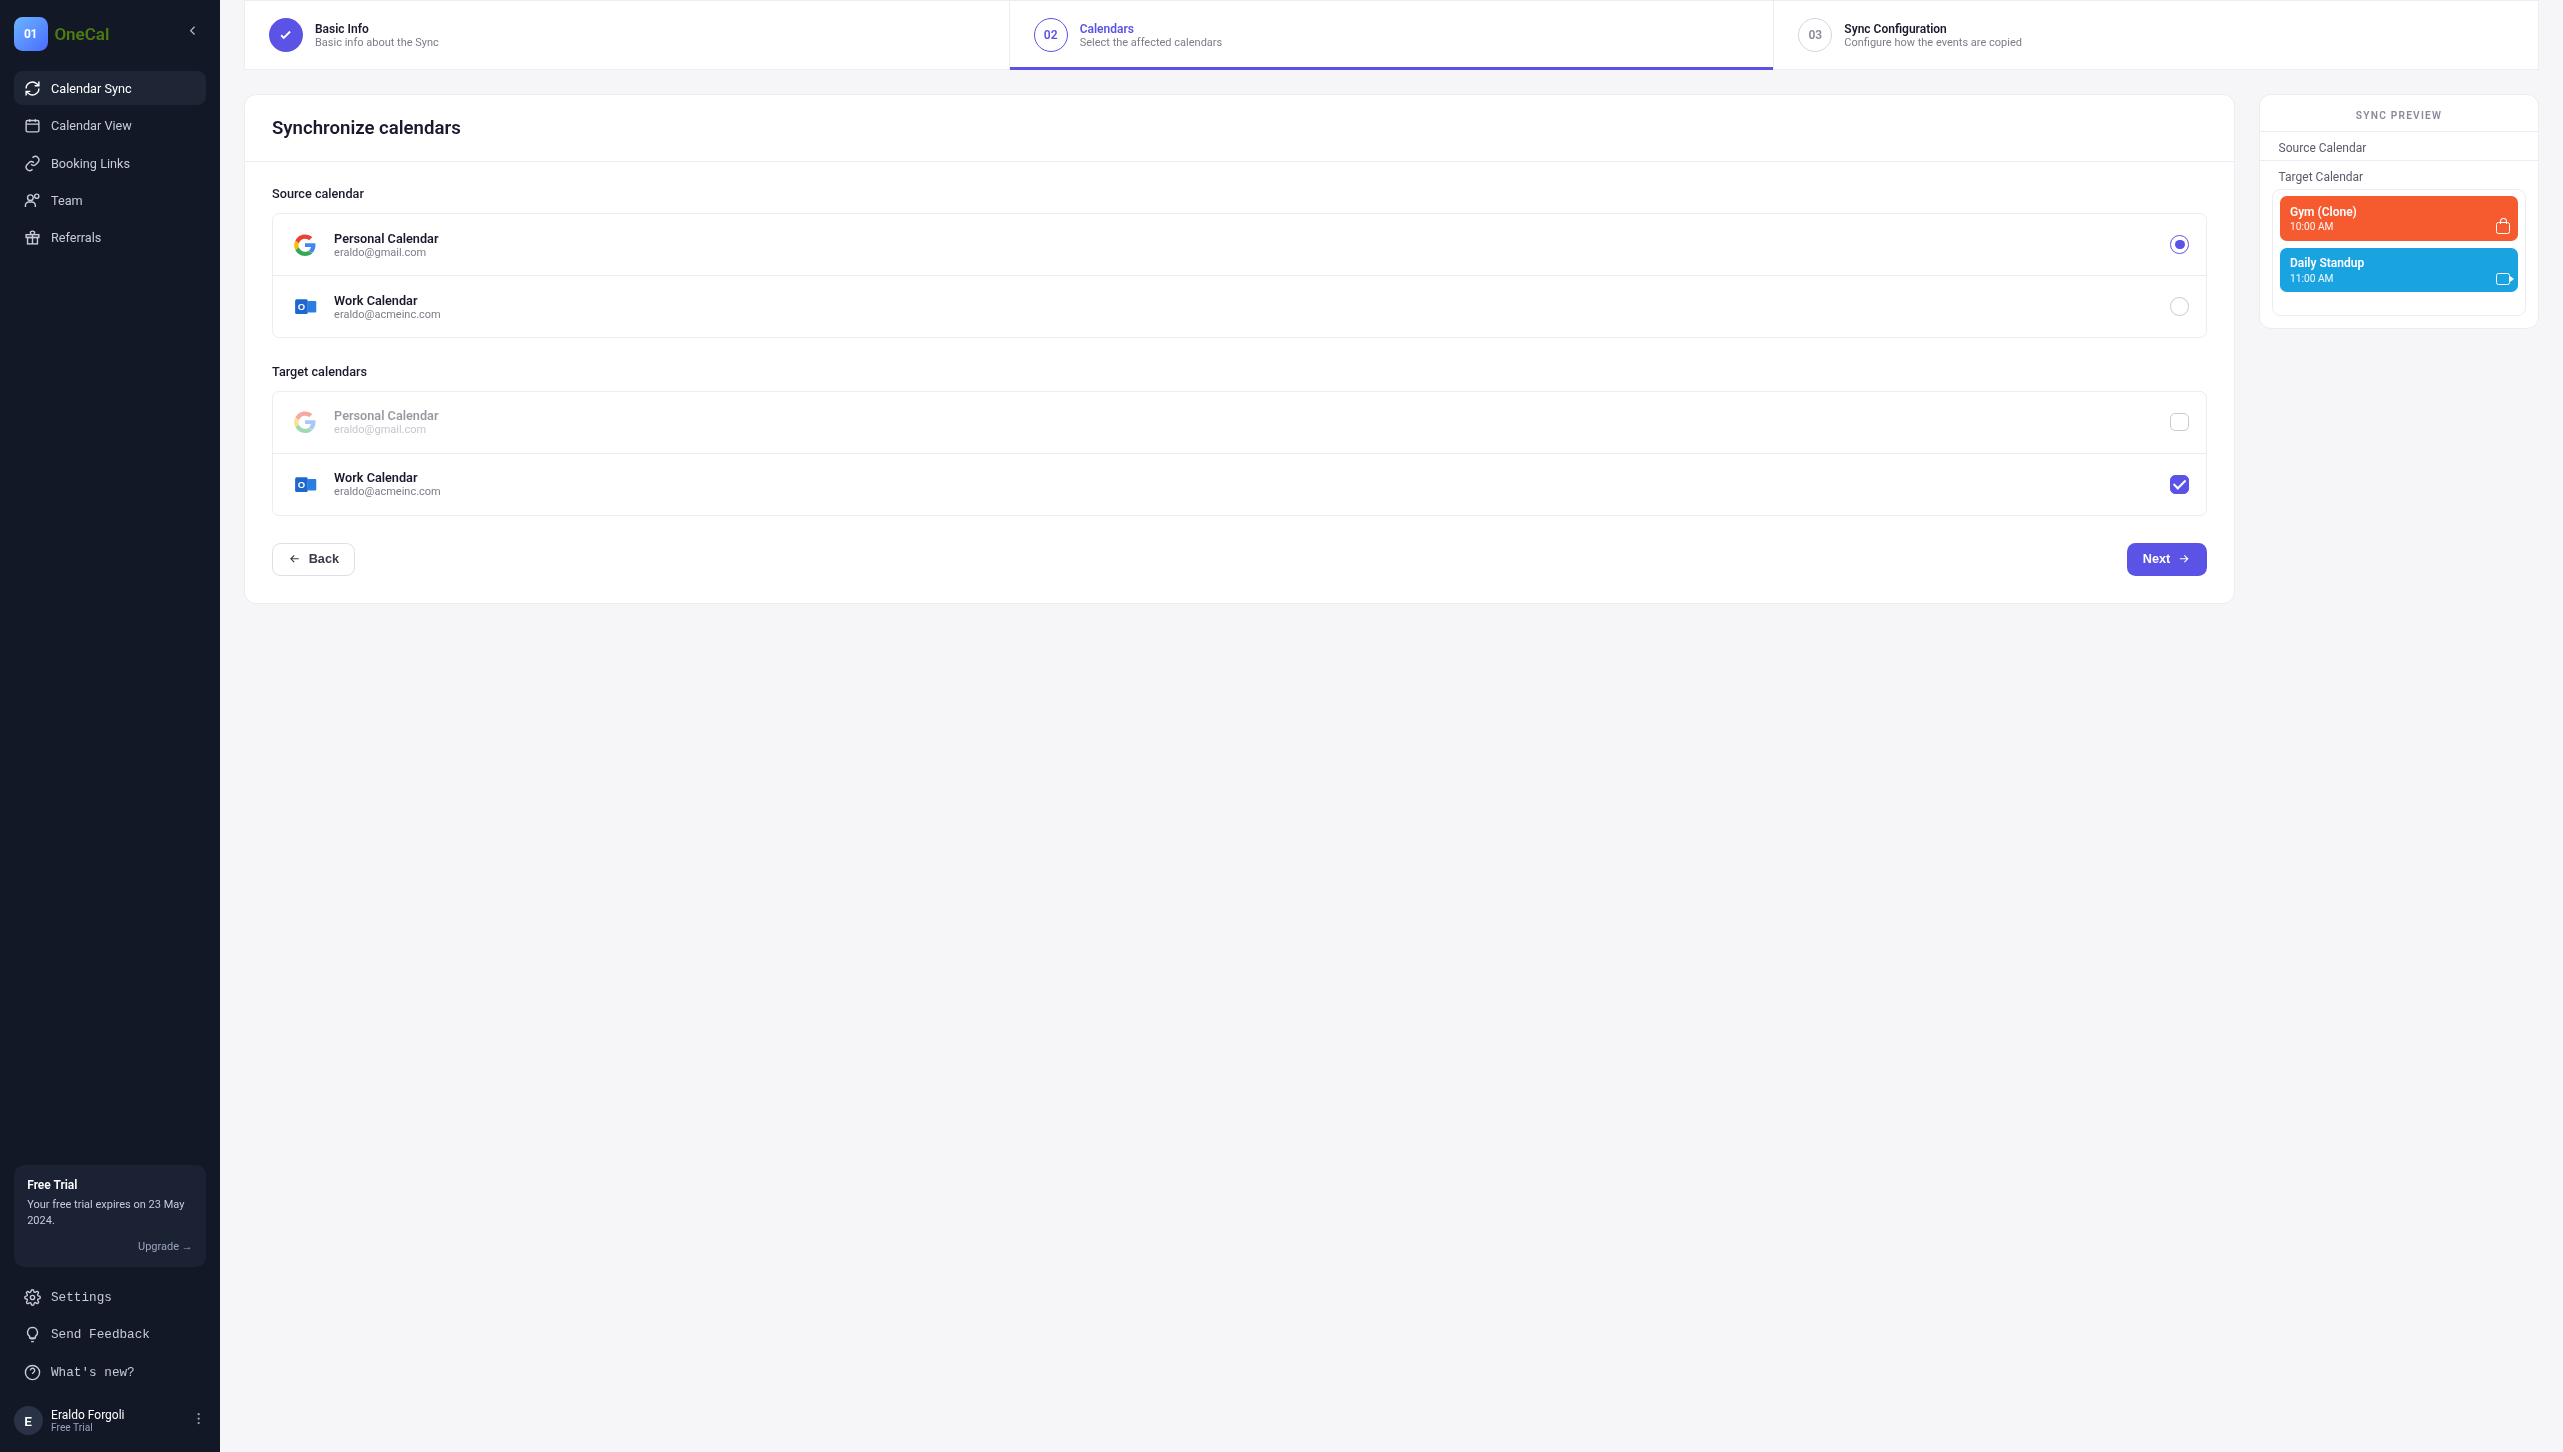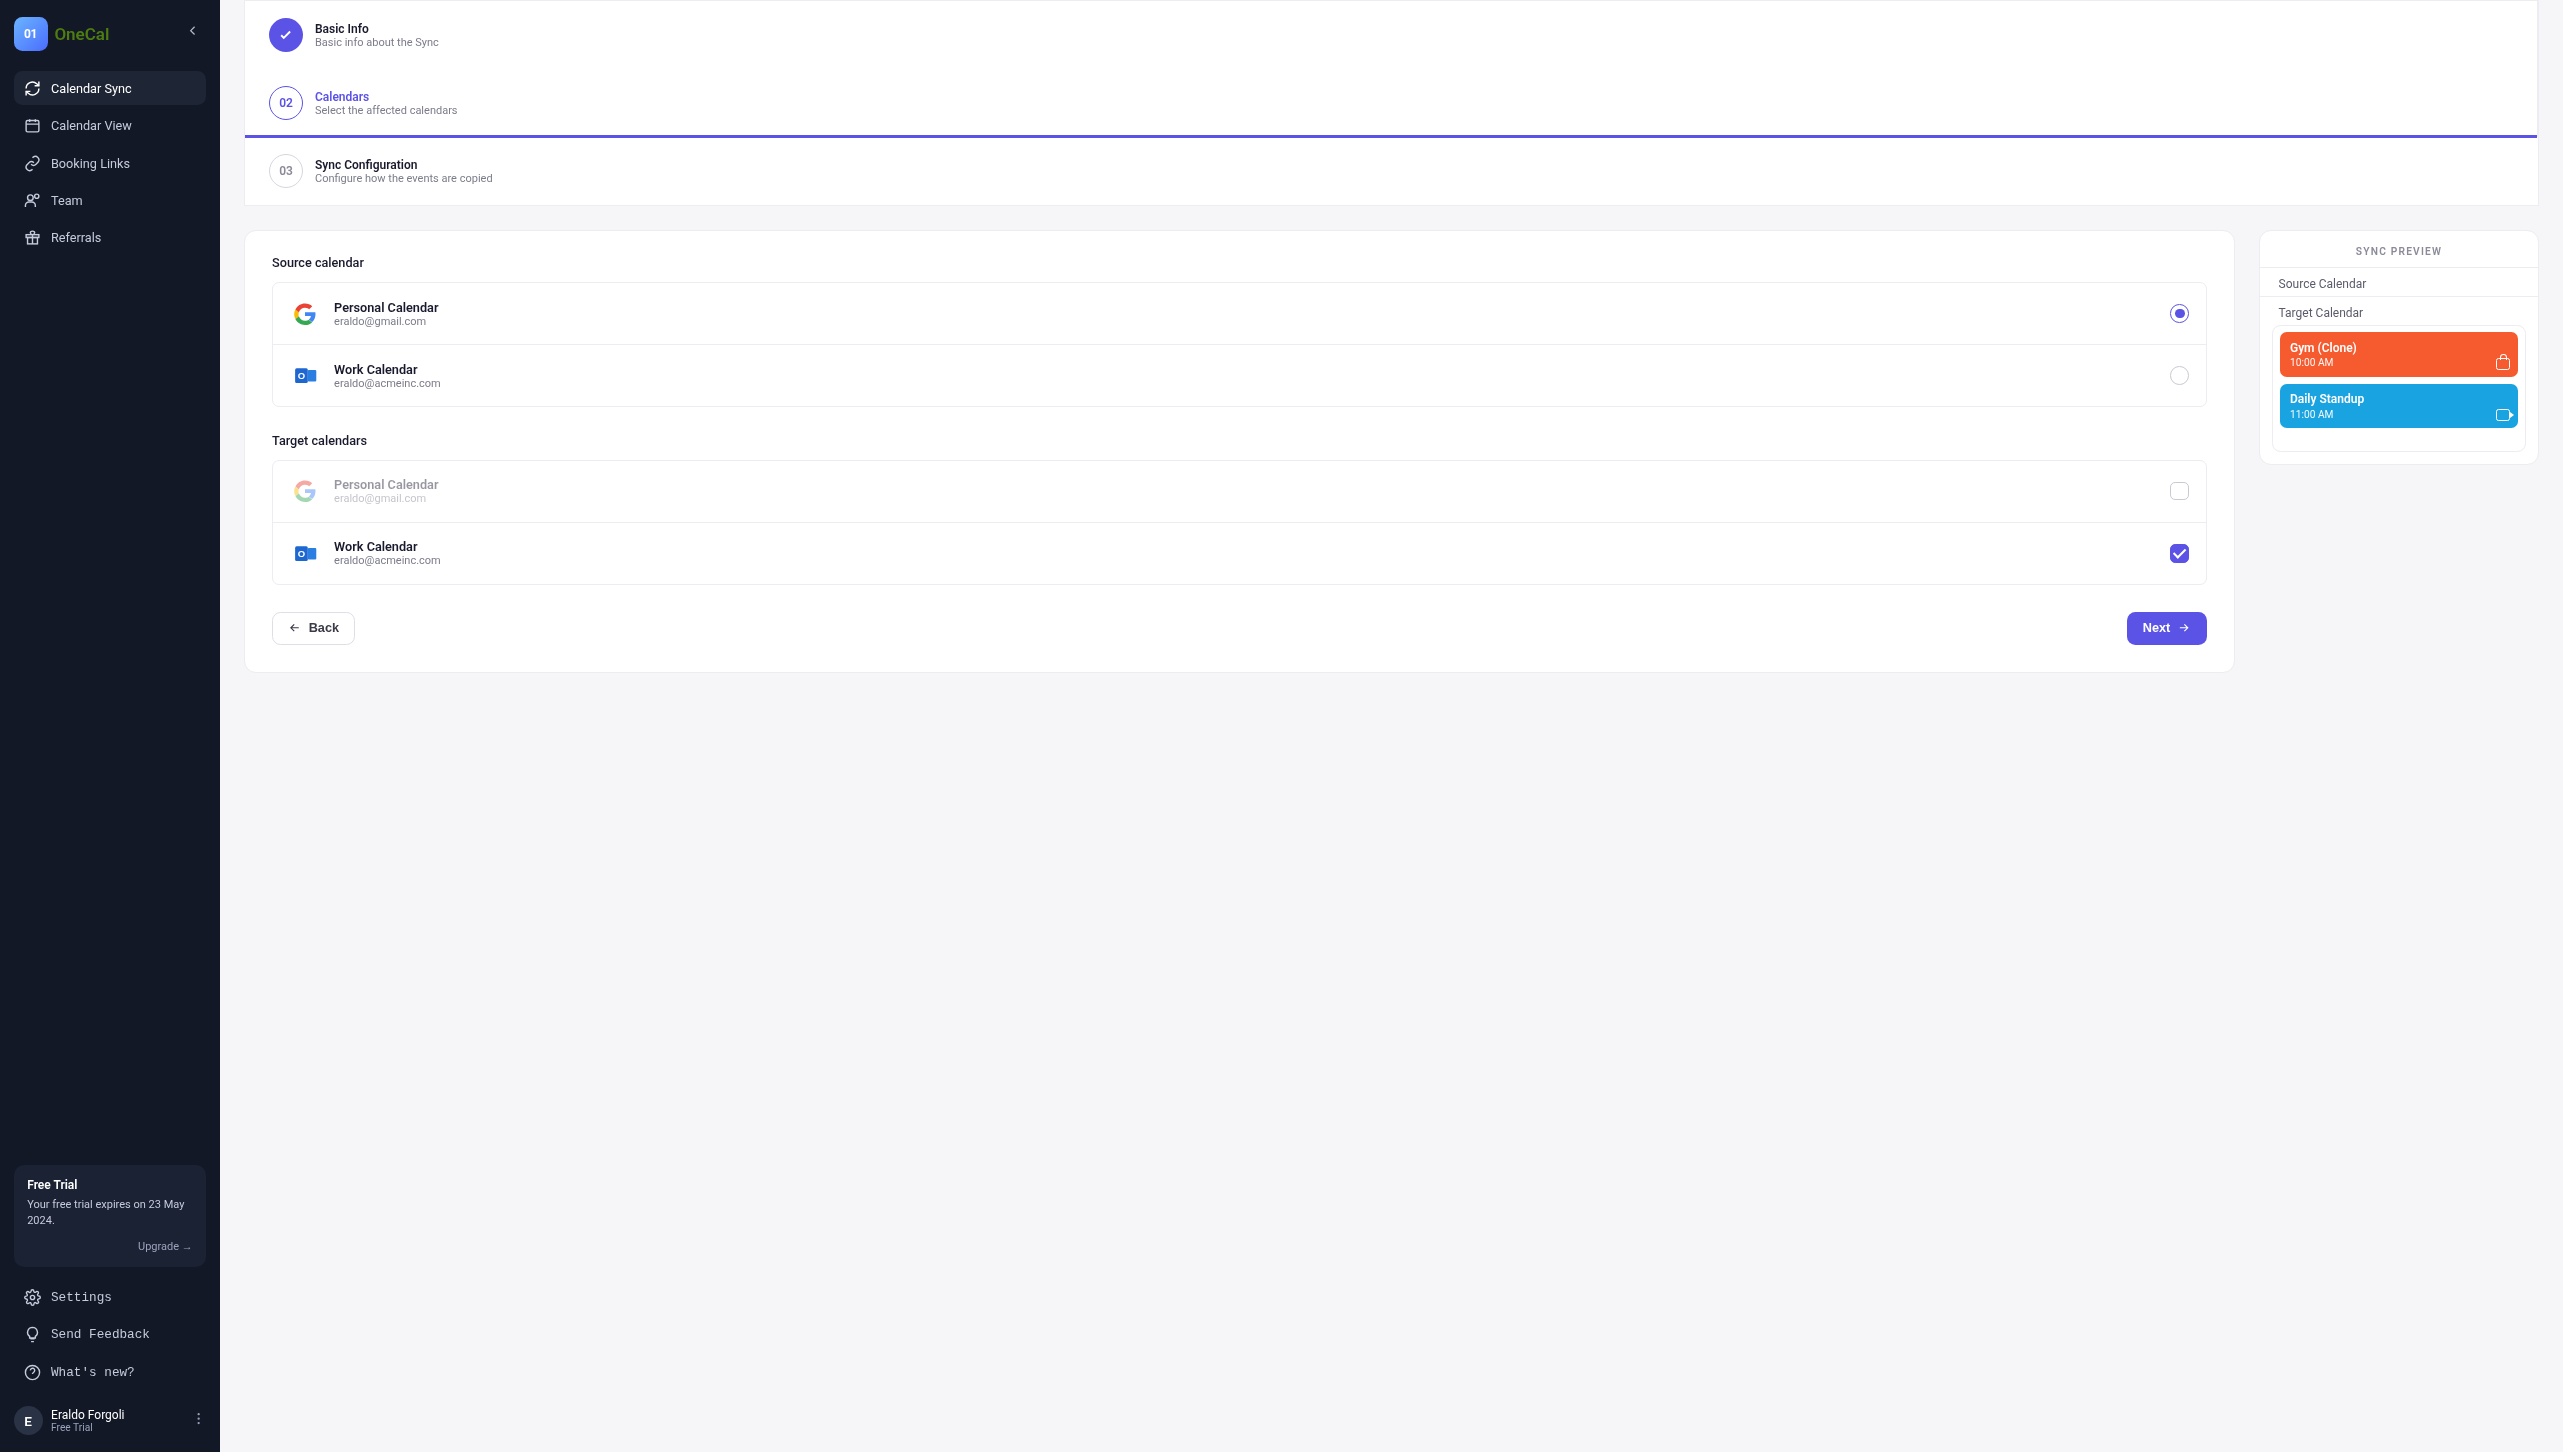--- a/index.html
+++ b/index.html
@@ -64,21 +64,21 @@
   }
   .user-meta .name { font-size: 12px; color: #fff; }
   .user-meta .plan { font-size: 10.2px; color: #9ba2bd; }
   .user-menu { margin-left: auto; color: #9ba2bd; cursor: pointer; }
 
   
   .main { flex: 1; display: flex; flex-direction: column; }
 
   .stepper {
     display: flex; background: #fff; border: 0.8px solid #ececf1;
-    border-radius: 0; margin: 0 24px 0 24px; flex-direction: column;
+    border-radius: 0; margin: 0 24px 0 24px;
   }
   .step {
     flex: 1; display: flex; align-items: center; gap: 12px;
     padding: 17px 24px; border-right: 0.8px solid #ececf1; position: relative;
   }
   .step:last-child { border-right: none; }
   .step-circle {
     width: 34px; height: 34px; border-radius: 50%;
     display: flex; align-items: center; justify-content: center;
     font-weight: 600; font-size: 12px;
@@ -311,20 +311,23 @@
       <div>
         <div class="step-title">Sync Configuration</div>
         <div class="step-sub">Configure how the events are copied</div>
       </div>
     </div>
   </div>
 
   <div class="content-row">
 
     <section class="panel panel-main">
+      <div class="panel-head">
+        <h2>Synchronize calendars</h2>
+      </div>
       <div class="panel-body">
 
         <div class="section-label">Source calendar</div>
         <div class="cal-list">
           <div class="cal-row">
             <div class="cal-icon">
               <svg width="24" height="24" viewBox="0 0 48 48">
                   <path fill="#4285F4" d="M45 24.5c0-1.6-.1-2.8-.4-4.1H24v7.4h11.9c-.2 2-1.5 5-4.4 7l-.04 .27 6.4 5 .44 .04C42.4 36.4 45 31 45 24.5z"></path>
                   <path fill="#34A853" d="M24 46c5.8 0 10.7-1.9 14.3-5.2l-6.8-5.3c-1.8 1.3-4.3 2.2-7.5 2.2-5.7 0-10.6-3.8-12.3-9l-.25 .02-6.7 5.2-.09 .24C8.3 41.3 15.6 46 24 46z"></path>
                   <path fill="#FBBC05" d="M11.7 28.7c-.5-1.3-.7-2.7-.7-4.2s.3-2.9 .7-4.2l-.01-.28-6.8-5.3-.22 .1C3.2 18 2.3 21 2.3 24.5S3.2 31 5 34.1l6.7-5.4z"></path>

